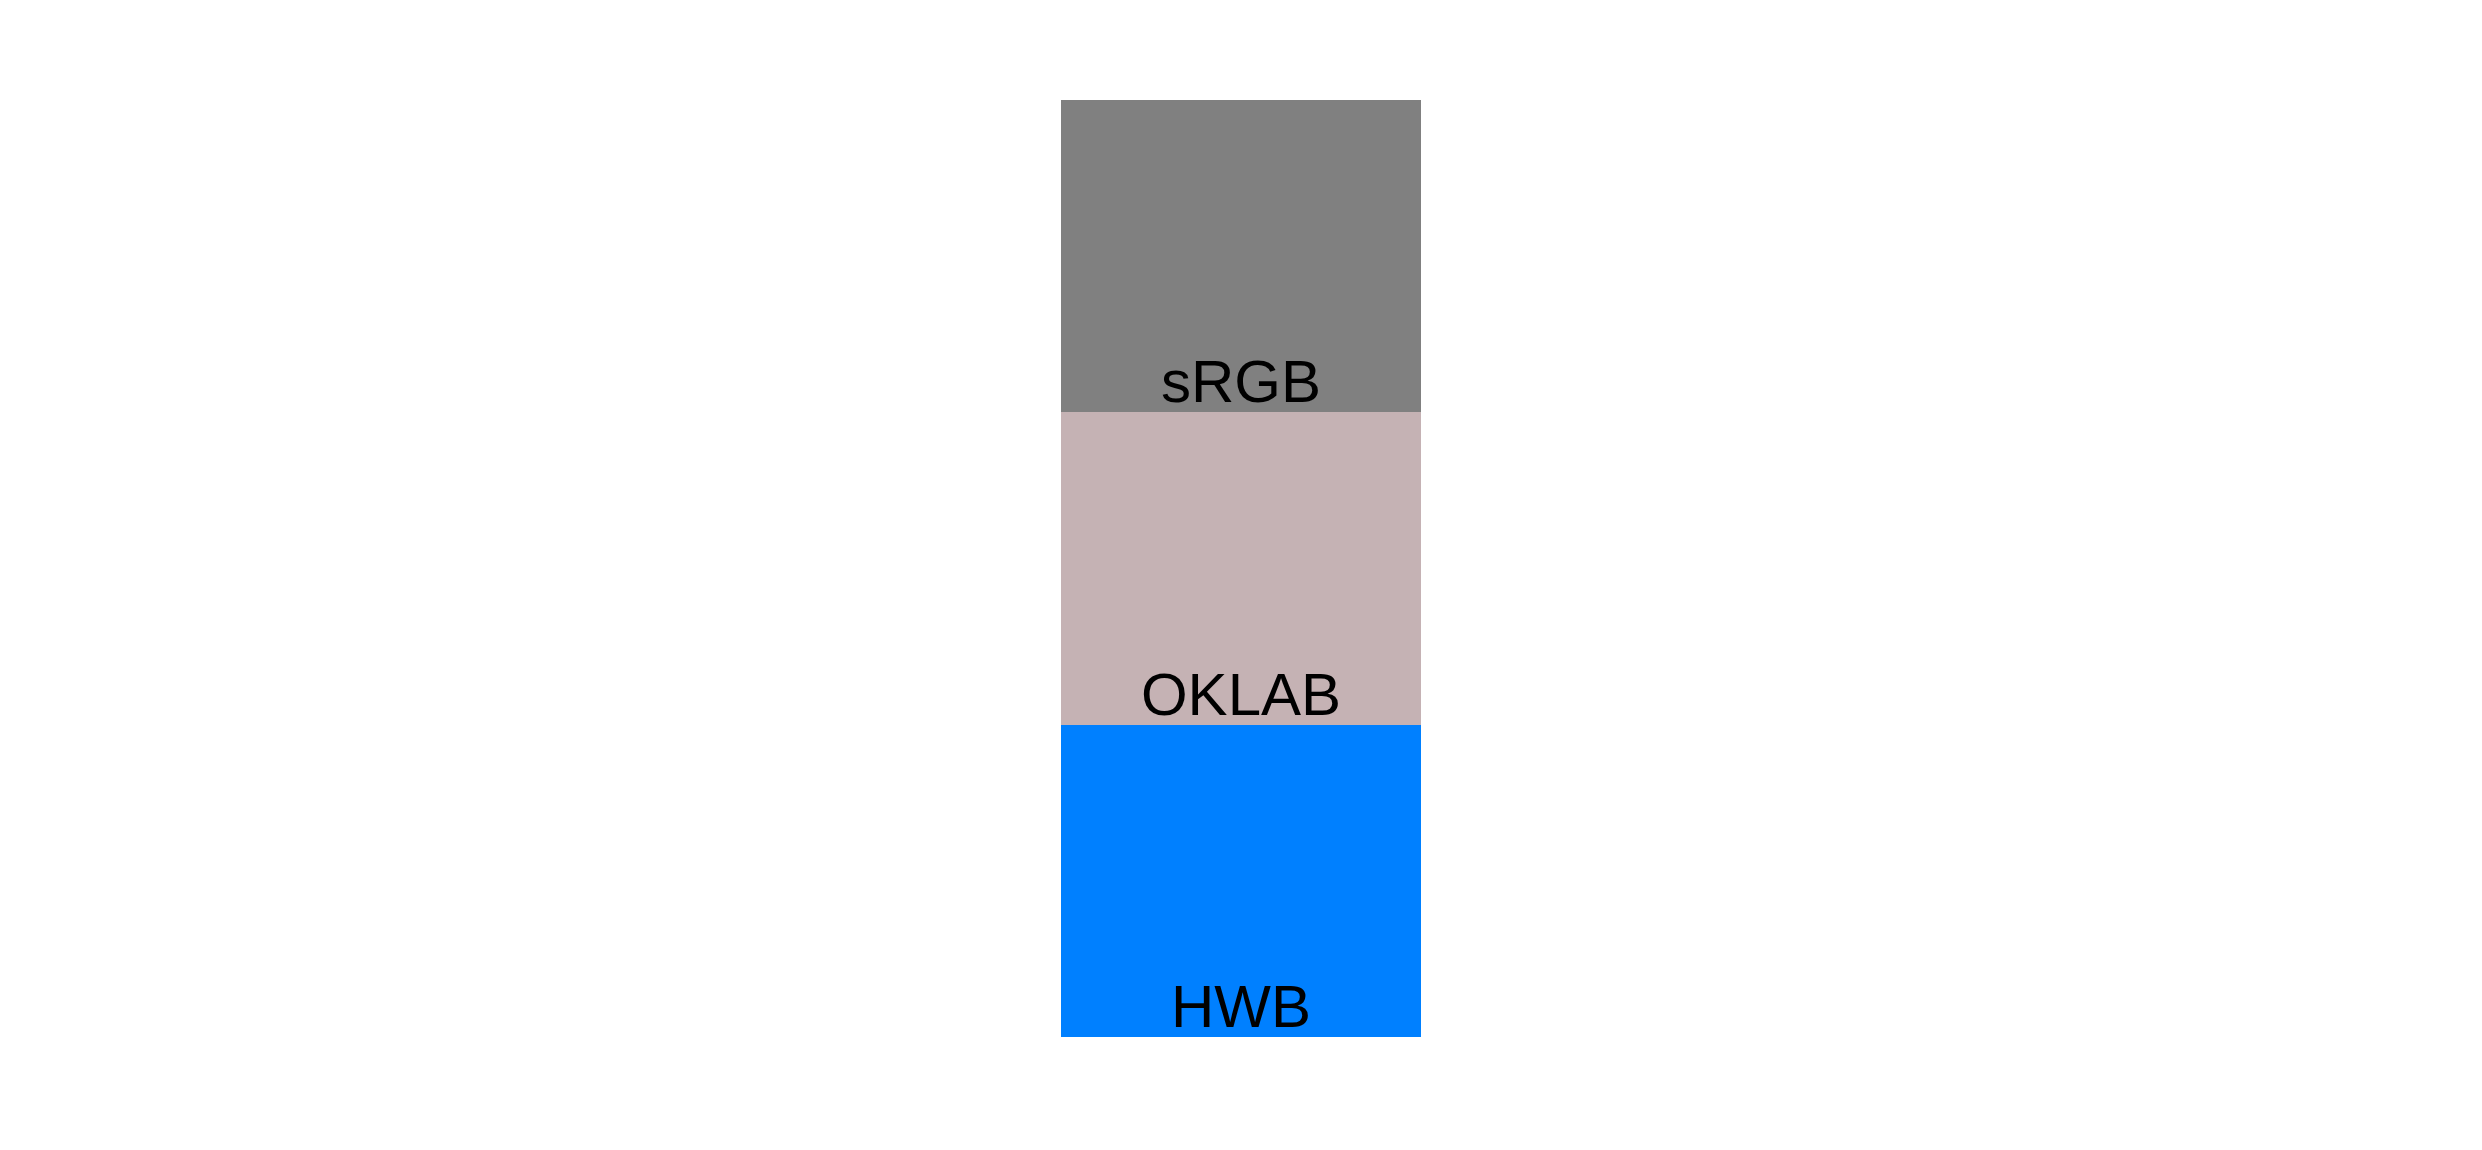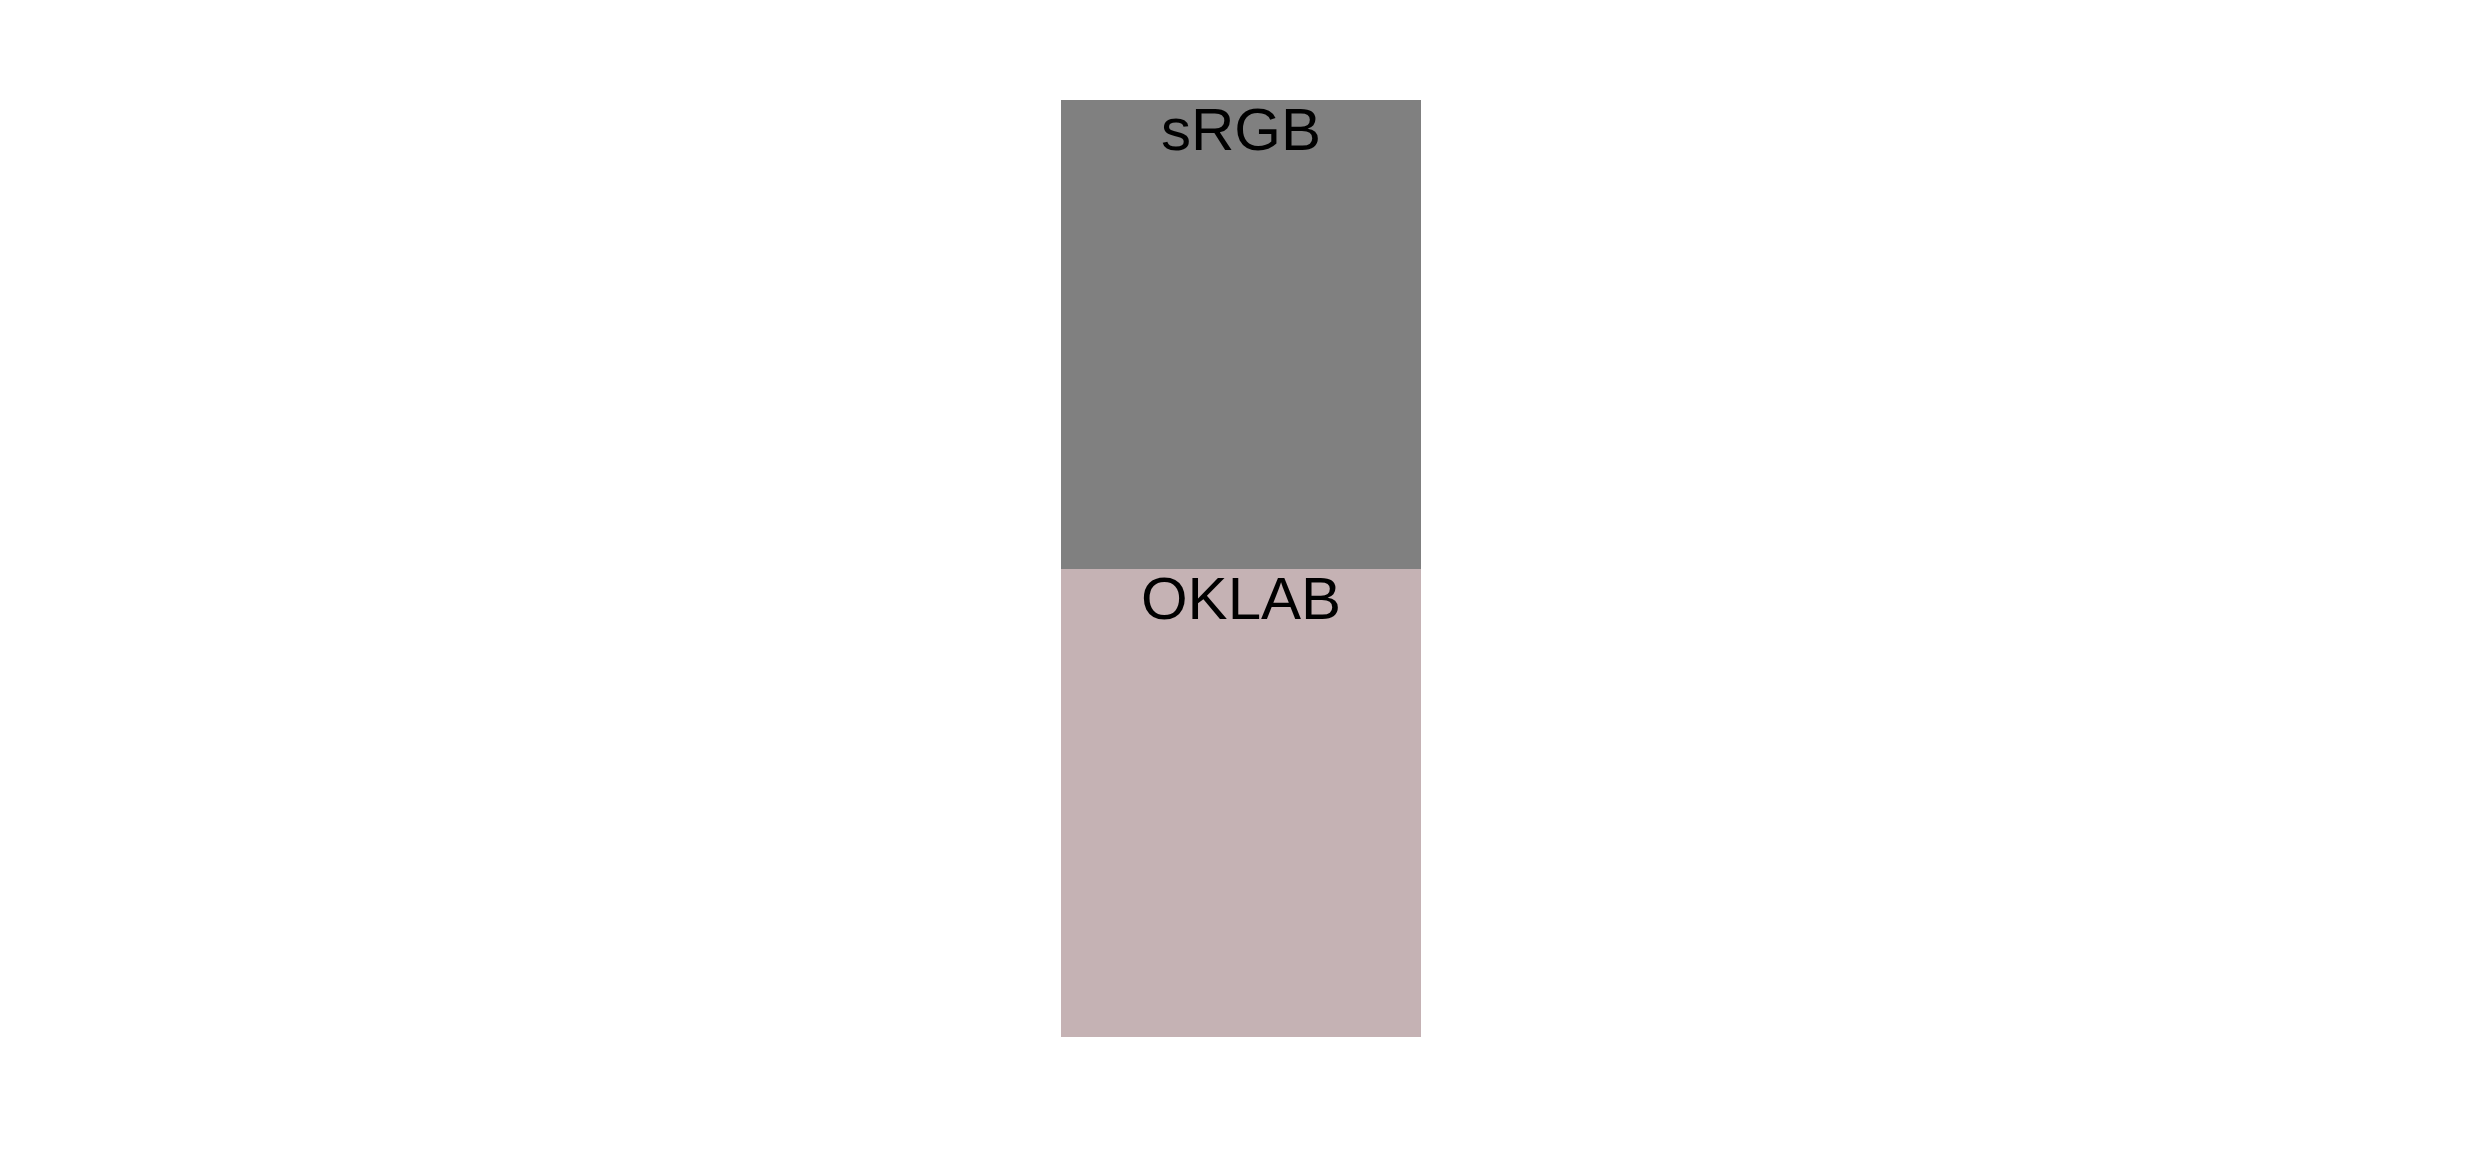--- a/index.html
+++ b/index.html
@@ -19,21 +19,21 @@
     left: 1061px;
     top: 100px;
     width: 360px;
     height: 937px;
     display: flex;
     flex-direction: column;
   }
   .swatch-block {
     flex: 1 1 0;
     display: flex;
-    align-items: flex-start;
+    align-items: flex-end;
     justify-content: center;
   }
   .swatch-label {
     font-size: 60px;
     font-weight: 400;
     color: #000000;
     line-height: 1;
     white-space: nowrap;
   }
 </style>
@@ -44,14 +44,17 @@
 
   <div class="swatch-block" style="background: rgb(128, 128, 128);">
     <span class="swatch-label" style="color: rgb(0, 0, 0);">sRGB</span>
   </div>
 
   <div class="swatch-block" style="background: rgb(197, 178, 180);">
     <span class="swatch-label" style="color: rgb(0, 0, 0);">OKLAB</span>
   </div>
 
 
+  <div class="swatch-block" style="background: rgb(0, 128, 255);">
+    <span class="swatch-label" style="color: rgb(0, 0, 0);">HWB</span>
+  </div>
 
 </div>
 
 </body></html>

